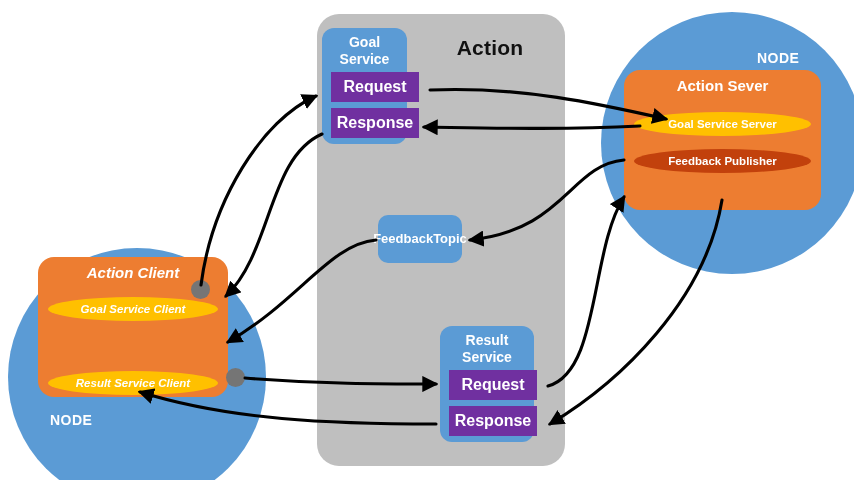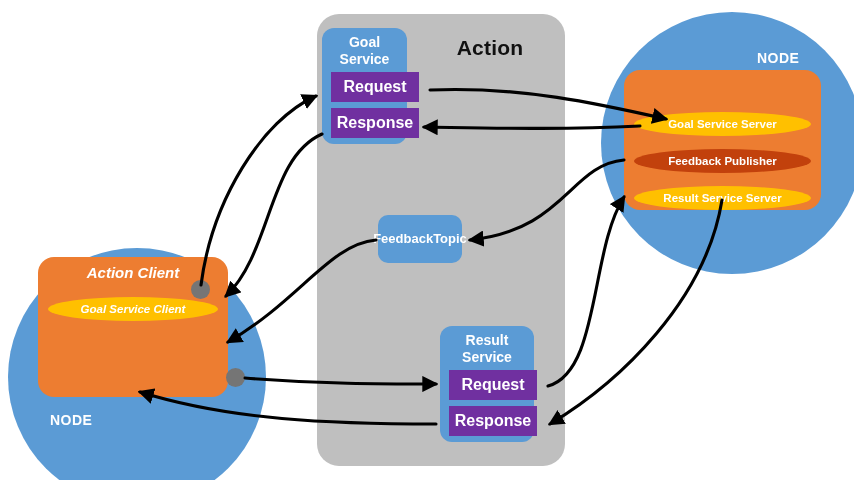--- a/index.html
+++ b/index.html
@@ -172,31 +172,32 @@
       <div>Service</div>
     </div>
     <div class="rr" style="top:44px;">Request</div>
     <div class="rr" style="top:80px;">Response</div>
   </div>
 
   <div class="node-circle" style="left:601px; top:12px; width:262px; height:262px;"></div>
   <div class="node-label" style="left:757px; top:50px;">NODE</div>
 
   <div class="action-block" style="left:624px; top:70px; width:197px; height:140px;">
+    <div class="action-block-title">Action Sever</div>
     <div class="pill yellow" style="top:42px; width:177px;">Goal Service Server</div>
     <div class="pill green" style="top:79px; width:177px;">Feedback Publisher</div>
-    <div class="pill yellow" style="top:116px; width:177px;">Result Service Server</div>
   </div>
 
   <div class="node-circle" style="left:8px; top:248px; width:258px; height:258px;"></div>
   <div class="node-label" style="left:50px; top:412px;">NODE</div>
 
   <div class="action-block" style="left:38px; top:257px; width:190px; height:140px;font-style:italic;">
     <div class="action-block-title">Action Client</div>
     <div class="pill yellow" style="top:40px; width:170px;">Goal Service Client</div>
+    <div class="pill yellow" style="top:114px; width:170px;">Result Service Client</div>
   </div>
 
   <div class="dot" style="left:191px; top:280px;"></div>
   <div class="dot" style="left:226px; top:368px;"></div>
 
   <svg id="arrows" viewBox="0 0 854 480" xmlns="http://www.w3.org/2000/svg">
     <defs>
       <marker id="ah" viewBox="0 0 10 10" refX="8.5" refY="5" markerWidth="5.2" markerHeight="5.2" orient="auto-start-reverse">
         <path d="M 0 0 L 10 5 L 0 10 z" fill="#000000"></path>
       </marker>

